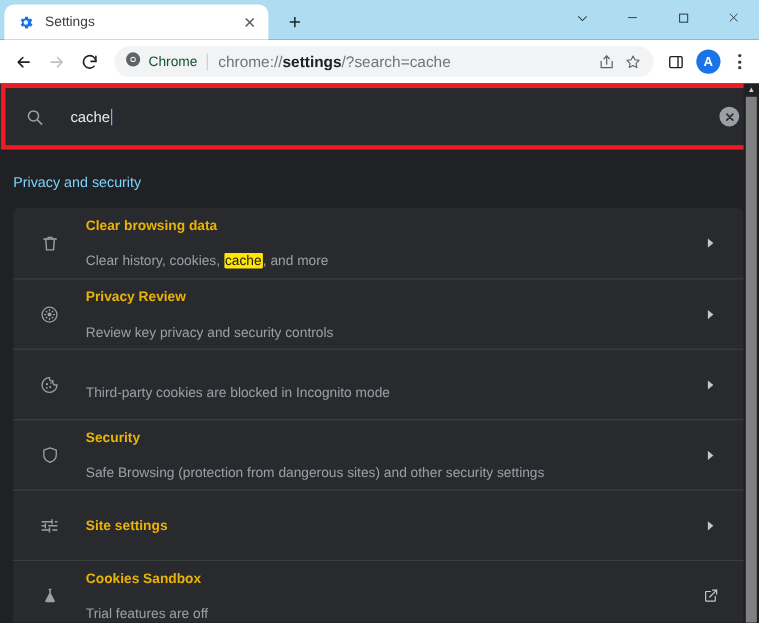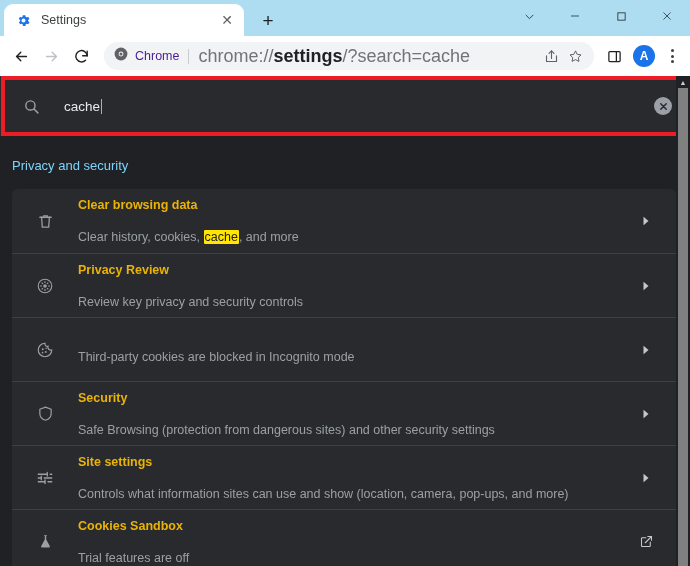--- a/index.html
+++ b/index.html
@@ -78,28 +78,28 @@
     background: #f1f3f4;
     border-radius: 14px;
     display: flex;
     align-items: center;
     margin: 0 6px 0 8px;
     padding: 0 8px 0 10px;
     min-width: 0;
   }
   .omni-chip { display: flex; align-items: center; flex: 0 0 auto; }
   .omni-chip-label {
-    font-size: 12.5px; color: #4c1d95; margin-left: 7px;
+    font-size: 12.5px; color: #14532d; margin-left: 7px;
   }
   .omni-sep {
     width: 1px; height: 15px; background: #c8ccd0; margin: 0 9px;
   }
   .omni-url {
     flex: 1; min-width: 0;
-    font-size: 18px; color: #70757a;
+    font-size: 14px; color: #70757a;
     white-space: nowrap; overflow: hidden;
   }
   .omni-url b { color: #202124; font-weight: 700; }
   .omni-ico { width: 22px; height: 22px; display:flex; align-items:center; justify-content:center; flex:0 0 22px; margin-left:2px;}
   .tbar-ico { width: 28px; height: 28px; display:flex; align-items:center; justify-content:center; flex:0 0 28px; }
   .avatar {
     width: 22px; height: 22px; border-radius: 50%;
     background: #1a73e8; color: #fff;
     font-size: 12px; font-weight: 700;
     display: flex; align-items: center; justify-content: center;
@@ -418,21 +418,20 @@
 
     <div class="row">
       <span class="row-ico">
         <svg width="18" height="18" viewBox="0 0 24 24" fill="none" stroke="#9aa0a6" stroke-width="1.7" stroke-linecap="round">
             <path d="M3 7h12M19 7h2M3 12h4M11 12h10M3 17h9M16 17h5"></path>
             <path d="M15 4.6v4.8M7 9.6v4.8M12 14.6v4.8"></path>
           </svg>
       </span>
       <span class="row-text">
         <div class="row-title">Site settings</div>
-        <div class="row-sub">Controls what information sites can use and show (location, camera, pop-ups, and more)</div>
       </span>
       <span class="row-end">
         <svg width="10" height="10" viewBox="0 0 12 12" fill="#c7c7c7">
             <path d="M3 1l6 5-6 5z"></path>
           </svg>
       </span>
     </div>
 
     <div class="row">
       <span class="row-ico">

